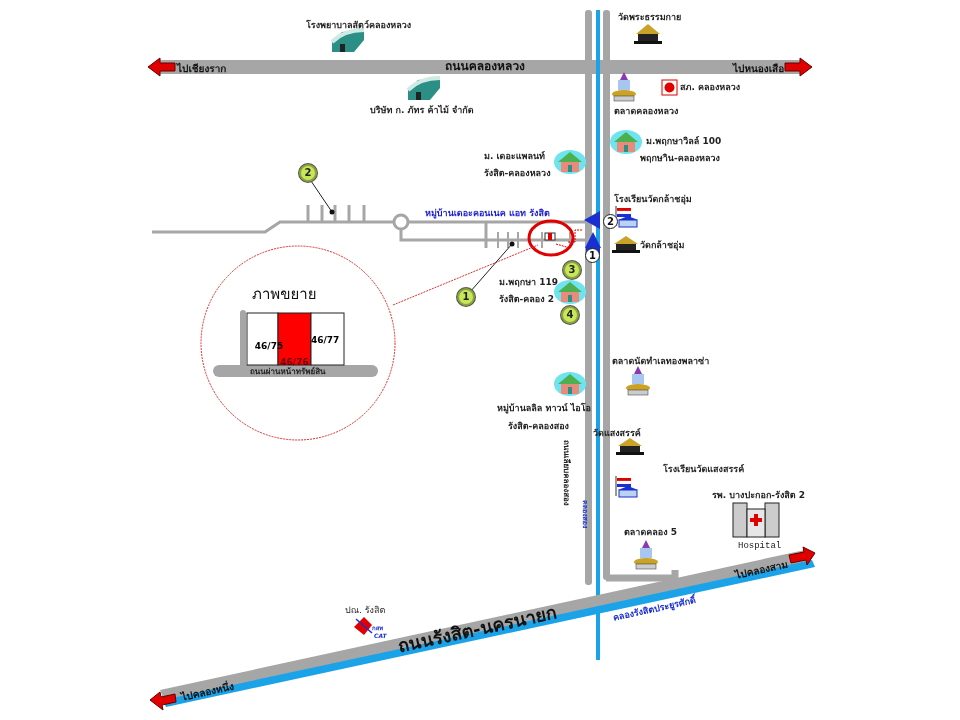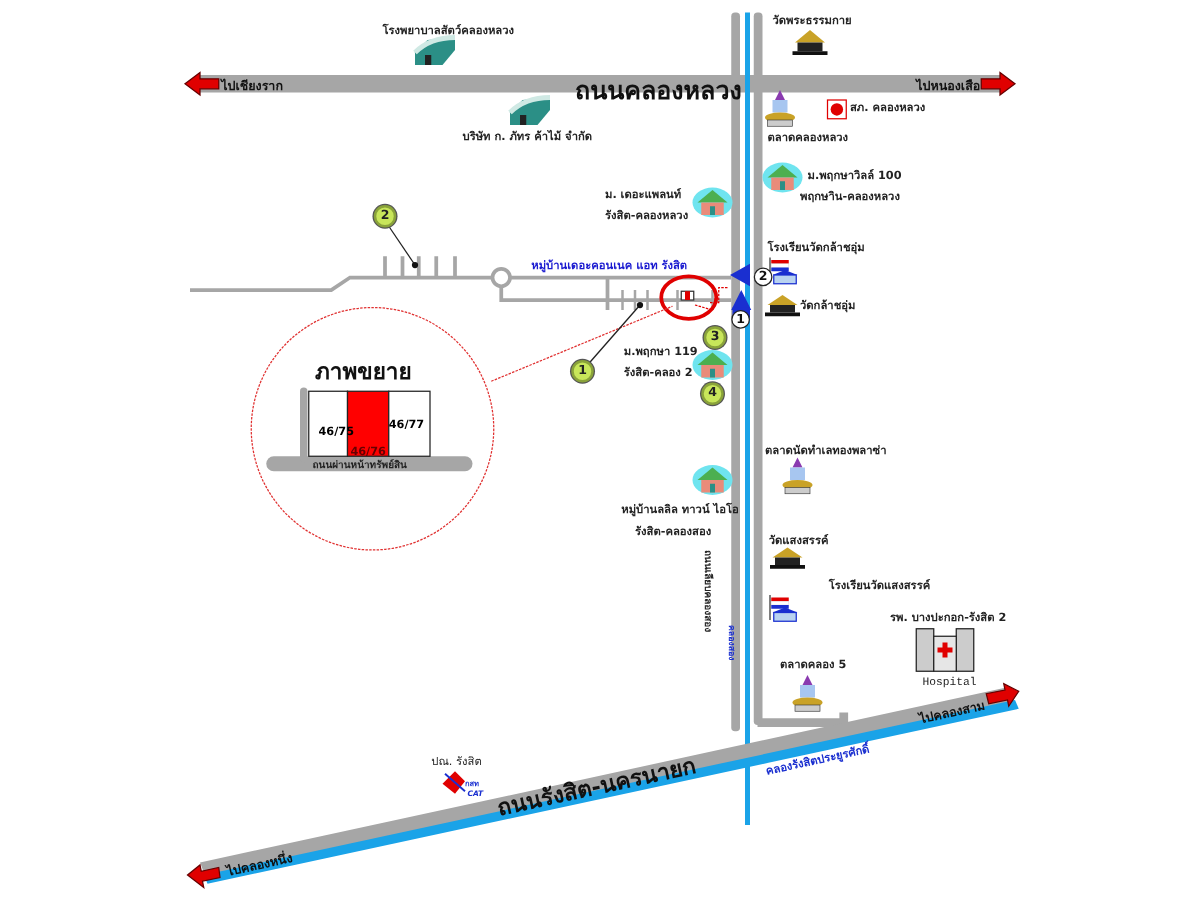--- a/index.html
+++ b/index.html
@@ -8,21 +8,21 @@
   #map { position:absolute; left:0; top:0; width:960px; height:720px; }
   .lbl { position:absolute; font-size:9px; font-weight:bold; color:#222; white-space:nowrap; line-height:11px; }
   .lbl-blue { color:#1a1ad0; }
   .road-title { position:absolute; font-weight:bold; color:#111; white-space:nowrap; }
   .dir { position:absolute; font-size:10px; font-weight:bold; color:#111; white-space:nowrap; }
   .num { position:absolute; width:14px; height:14px; border-radius:50%; background:#c8e65a;
          border:2px solid #8aa33a; box-shadow:0 0 0 1px #555; font-size:10px; font-weight:bold;
          text-align:center; line-height:14px; color:#222; }
   .route-num { position:absolute; width:13px; height:13px; border-radius:50%; background:#fff;
          border:1.5px solid #222; font-size:10px; font-weight:bold; text-align:center; line-height:13px; color:#111; }
-  .zoom-title { position:absolute; font-size:18px; font-weight:bold; color:#111; }
+  .zoom-title { position:absolute; font-size:15px; font-weight:normal; color:#111; }
   .plot { position:absolute; font-size:9px; font-weight:bold; text-align:center; line-height:12px; }
 </style>
 </head>
 <body>
 
 <svg id="map" viewBox="0 0 960 720">
 
   <rect x="160" y="60" width="640" height="14" fill="#a6a6a6"></rect>
 
   <rect x="585" y="10" width="7" height="575" fill="#a6a6a6" rx="3"></rect>
@@ -196,21 +196,21 @@
   <g transform="translate(354,617)">
     <polygon points="0,10 10,0 18,8 10,18" fill="#e00000"></polygon>
     <line x1="2" y1="2" x2="18" y2="16" stroke="#1a2fd0" stroke-width="1.5"></line>
   </g>
 </svg>
 
 <div class="lbl" style="left:306px;top:20px;">โรงพยาบาลสัตว์คลองหลวง</div>
 <div class="lbl" style="left:370px;top:105px;">บริษัท ก. ภัทร ค้าไม้ จำกัด</div>
 <div class="lbl" style="left:618px;top:12px;">วัดพระธรรมกาย</div>
 
-<div class="road-title" style="left:460px;top:56px;font-size:20px;">ถนนคลองหลวง</div>
+<div class="road-title" style="left:445px;top:56px;font-size:12px;">ถนนคลองหลวง</div>
 <div class="dir" style="left:177px;top:61px;">ไปเชียงราก</div>
 <div class="dir" style="left:733px;top:61px;">ไปหนองเสือ</div>
 
 <div class="lbl" style="left:680px;top:82px;">สภ. คลองหลวง</div>
 <div class="lbl" style="left:614px;top:106px;">ตลาดคลองหลวง</div>
 
 <div class="lbl" style="left:646px;top:136px;">ม.พฤกษาวิลล์ 100</div>
 <div class="lbl" style="left:640px;top:153px;">พฤกษาิน-คลองหลวง</div>
 
 <div class="lbl" style="left:484px;top:151px;">ม. เดอะแพลนท์</div>
@@ -222,21 +222,21 @@
 <div class="lbl" style="left:640px;top:240px;">วัดกล้าชอุ่ม</div>
 
 <div class="lbl" style="left:499px;top:277px;">ม.พฤกษา 119</div>
 <div class="lbl" style="left:499px;top:294px;">รังสิต-คลอง 2</div>
 
 <div class="lbl" style="left:612px;top:356px;">ตลาดนัดทำเลทองพลาซ่า</div>
 
 <div class="lbl" style="left:497px;top:403px;">หมู่บ้านลลิล ทาวน์ ไอโอ</div>
 <div class="lbl" style="left:508px;top:421px;">รังสิต-คลองสอง</div>
 
-<div class="lbl" style="left:615px;top:428px;">วัดแสงสรรค์</div>
+<div class="lbl" style="left:593px;top:428px;">วัดแสงสรรค์</div>
 <div class="lbl" style="left:615px;top:464px;margin-left:48px;">โรงเรียนวัดแสงสรรค์</div>
 
 <div class="lbl" style="left:712px;top:490px;">รพ. บางปะกอก-รังสิต 2</div>
 <div class="lbl" style="left:738px;top:541px;font-weight:normal;font-family:Liberation Mono, monospace;">Hospital</div>
 
 <div class="lbl" style="left:624px;top:527px;">ตลาดคลอง 5</div>
 
 <div class="lbl" style="left:345px;top:605px;font-weight:normal;">ปณ. รังสิต</div>
 <div class="lbl" style="left:372px;top:622px;font-size:6px;color:#1a2fd0;">กสท</div>
 <div class="lbl" style="left:374px;top:630px;font-size:6px;color:#1a2fd0;font-style:italic;">CAT</div>

